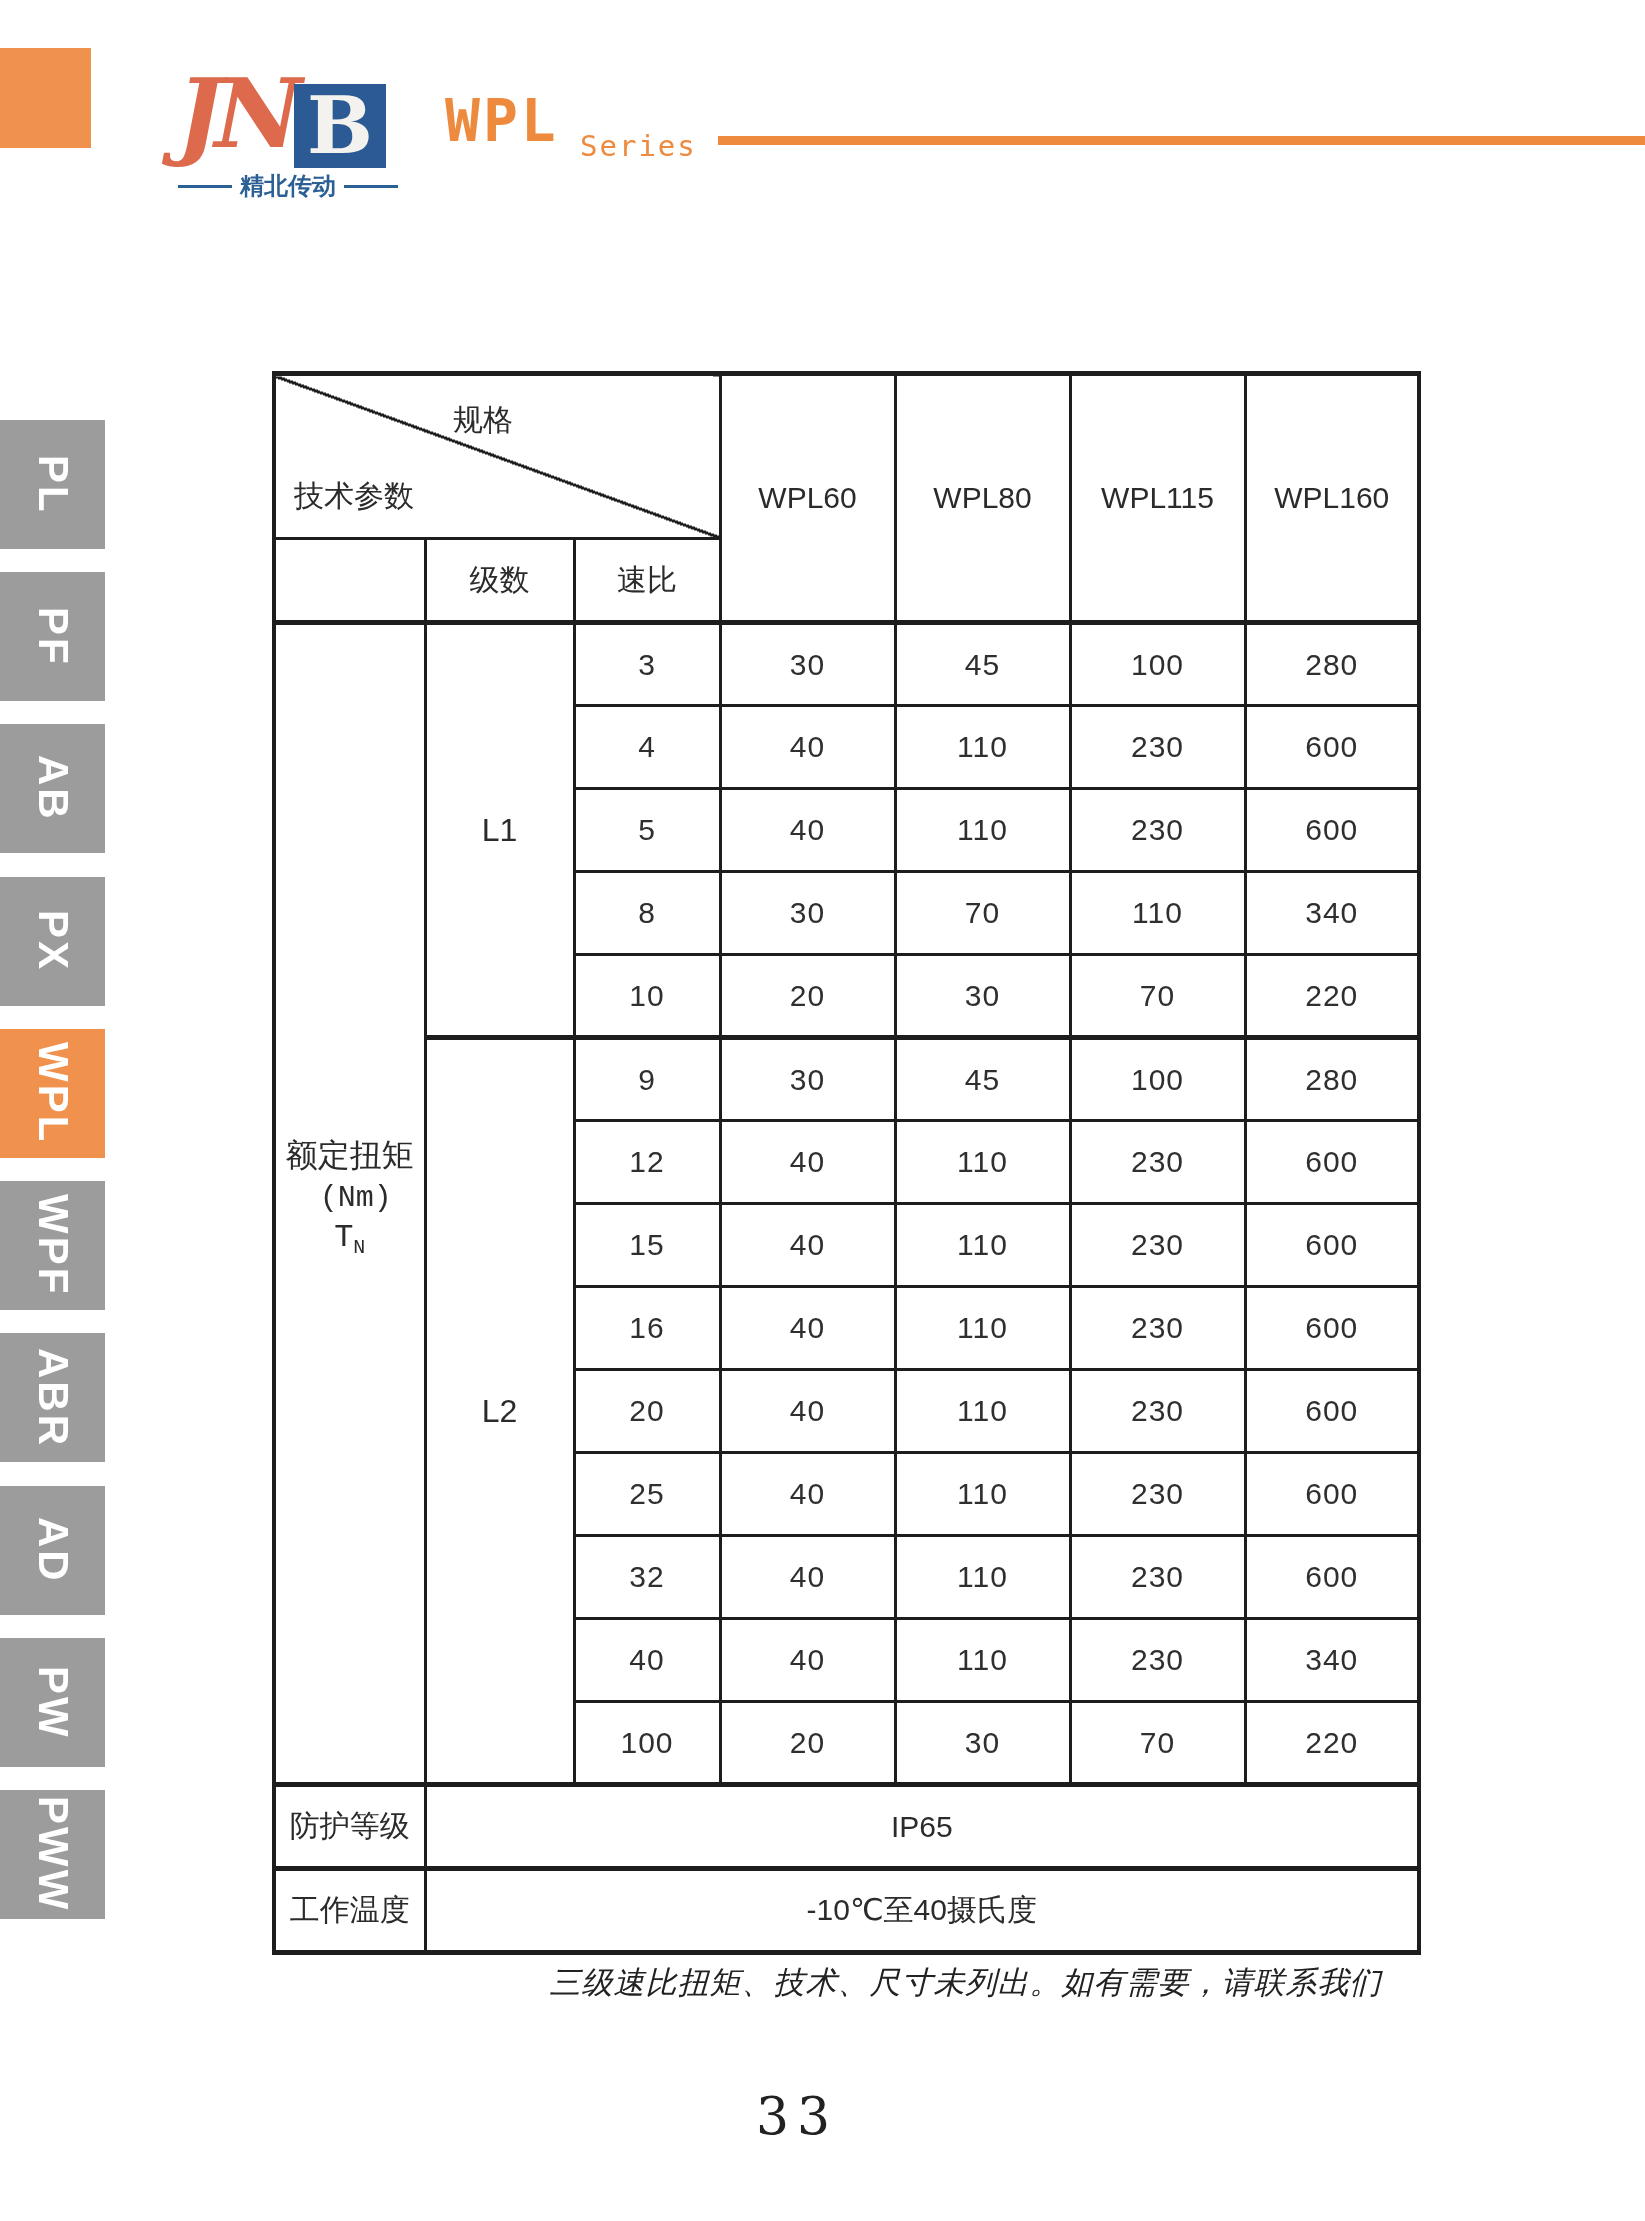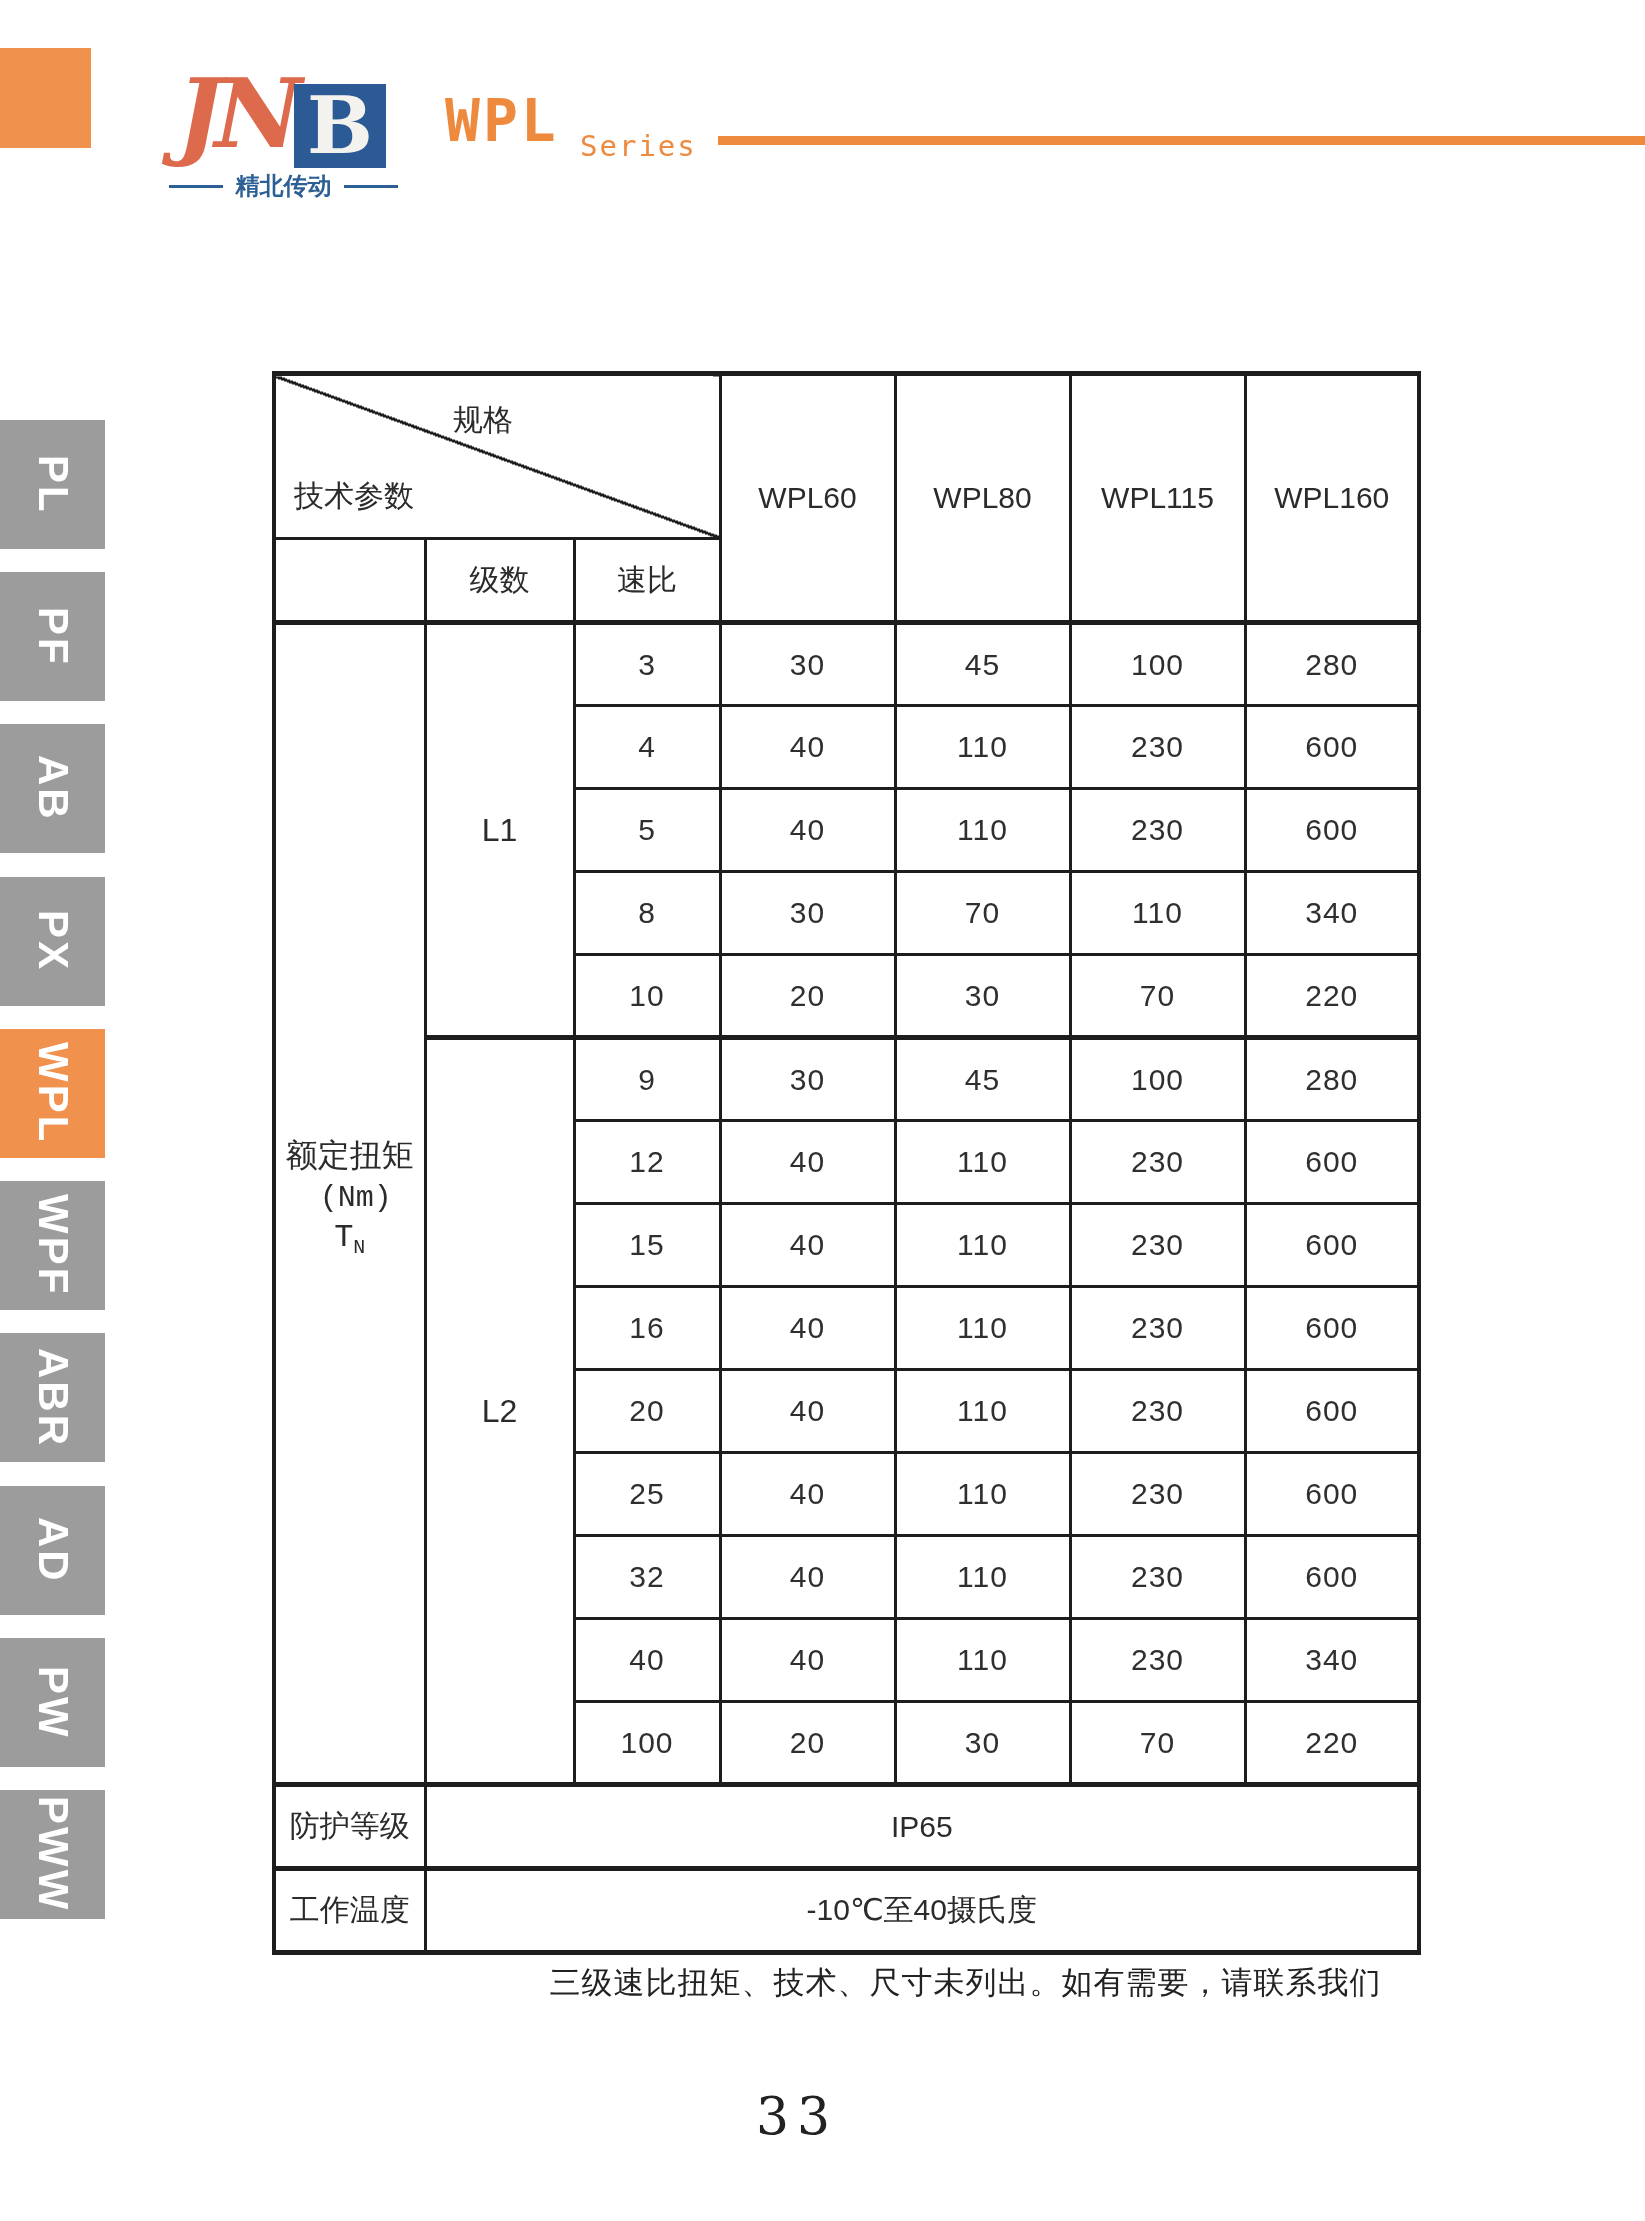--- a/index.html
+++ b/index.html
@@ -23,21 +23,21 @@
   .logo-b-box{
     position:absolute;left:125px;top:14px;width:92px;height:84px;
     background:#2b5a94;display:flex;align-items:center;justify-content:center;
   }
   .logo-b{
     font-family:"DejaVu Serif","Liberation Serif",serif;
     font-weight:bold;font-size:78px;line-height:1;color:#f4f2ee;
   }
   .logo-tagline{
     position:absolute;left:0px;top:100px;width:229px;
-    display:flex;align-items:center;justify-content:space-between;gap:8px;
+    display:flex;align-items:center;justify-content:flex-end;gap:8px;
     color:#2c5f94;font-weight:bold;font-size:24px;white-space:nowrap;
   }
   .tagline-line{width:54px;height:3px;background:#2c5f94;}
   .page-title{
     position:absolute;left:445px;top:92px;
     font-family:"DejaVu Sans Mono","Liberation Mono",monospace;
     font-weight:bold;font-size:58px;line-height:1;letter-spacing:3px;color:#ed8a3e;
   }
   .page-subtitle{
     position:absolute;left:580px;top:129px;
@@ -79,21 +79,21 @@
   .corner-spec{position:absolute;left:40%;top:24px;font-size:30px;}
   .corner-param{position:absolute;left:18px;bottom:20px;font-size:30px;}
   .torque-cell{line-height:40px;font-size:32px;font-family:Liberation Mono, monospace;}
   .torque-cell .nm{font-size:30px;padding-left:12px;}
   .torque-cell sub{font-size:20px;}
   .stage-cell{font-size:32px;}
   .num{font-size:30px;letter-spacing:1px;color:#2f2f2f;}
   
   .note-text{
     position:absolute;left:418px;top:1962px;width:1095px;
-    text-align:center;font-size:31px;color:#222222;letter-spacing:1px;
+    text-align:center;font-size:31px;color:#222222;letter-spacing:1px;font-style:italic;
   }
   .page-number{
     position:absolute;left:756px;top:2086px;width:199px;
     text-align:left;
     font-family:"DejaVu Serif","Liberation Serif",serif;
     font-size:52px;letter-spacing:8px;color:#222222;
   }
 </style>
 </head>
 <body>

